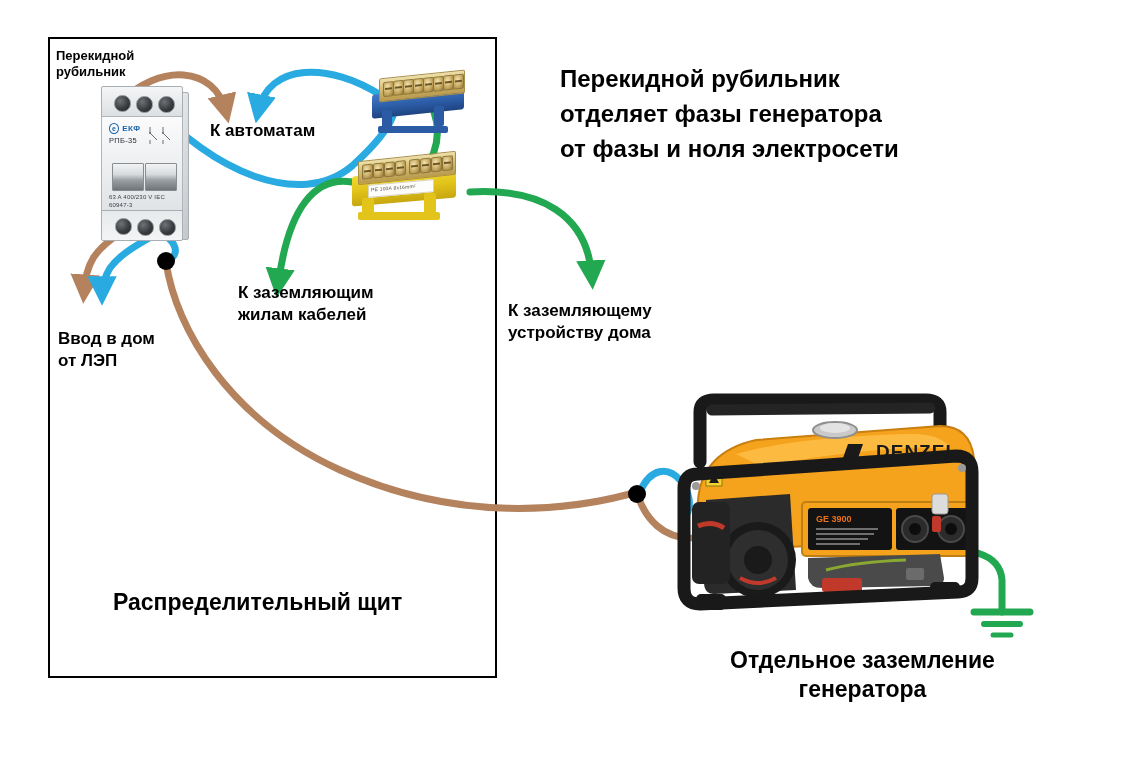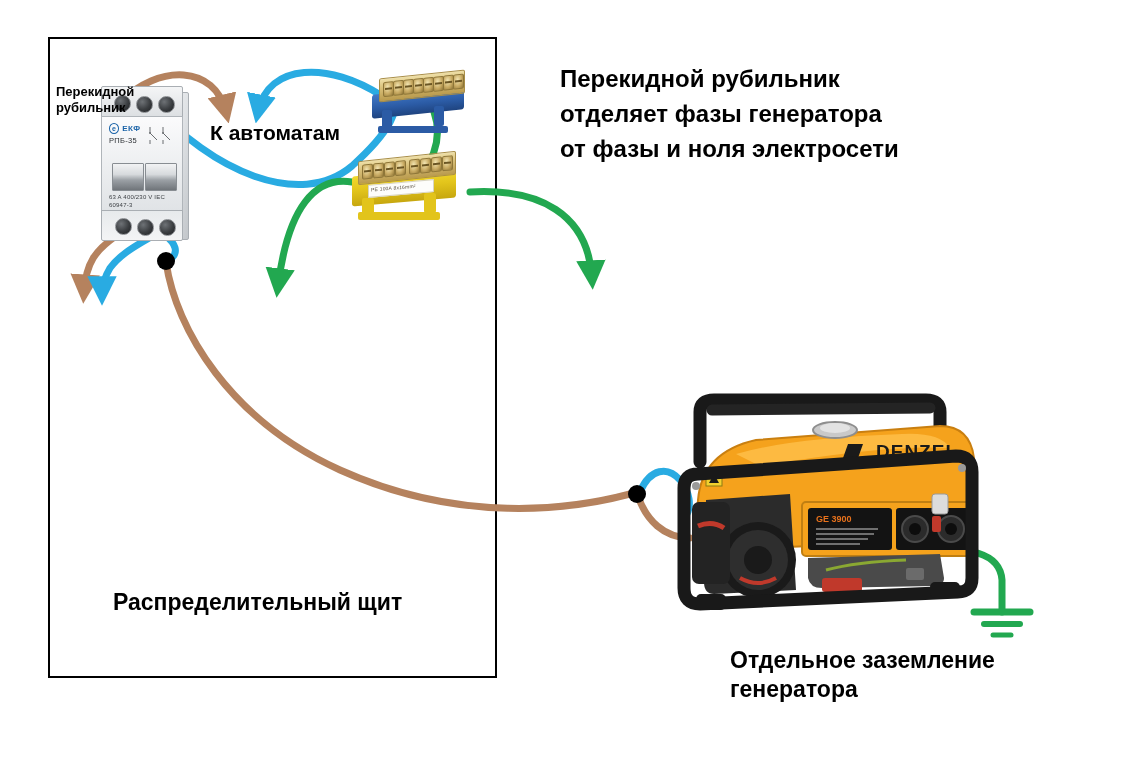--- a/index.html
+++ b/index.html
@@ -35,22 +35,22 @@
     box-sizing: border-box;
     background: transparent;
   }
   .lbl {
     position: absolute;
     color: #000000;
     font-weight: bold;
     white-space: pre-line;
     line-height: 1.28;
   }
-  .lbl-small   { font-size: 13px; line-height: 1.2; margin-top: 36px; }
-  .lbl-mid     { font-size: 21px; }
+  .lbl-small   { font-size: 13px; line-height: 1.2; }
+  .lbl-mid     { font-size: 17px; }
   .lbl-big     { font-size: 23px; }
   .lbl-head    { font-size: 24px; line-height: 1.45; }
 
   
   .ts {
     position: absolute;
     left: 95px;
     top: 86px;
     width: 100px;
     height: 153px;
@@ -411,25 +411,31 @@
       <circle cx="56" cy="104" r="4" fill="#9a9a9a"></circle>
       <circle cx="322" cy="86" r="4" fill="#9a9a9a"></circle>
     </svg>
   </div>
 
   <div class="lbl lbl-small" style="left:56px; top:48px;">Перекидной
 рубильник</div>
 
   <div class="lbl lbl-mid" style="left:210px; top:120px;">К автоматам</div>
 
-
-
+  <div class="lbl lbl-mid" style="left:58px; top:328px;">Ввод в дом
+от ЛЭП</div>
+
+  <div class="lbl lbl-mid" style="left:238px; top:282px;">К заземляющим
+жилам кабелей</div>
+
+  <div class="lbl lbl-mid" style="left:508px; top:300px;">К заземляющему
+устройству дома</div>
 
   <div class="lbl lbl-head" style="left:560px; top:62px;">Перекидной рубильник
 отделяет фазы генератора
 от фазы и ноля электросети</div>
 
   <div class="lbl lbl-big" style="left:113px; top:588px;">Распределительный щит</div>
 
-  <div class="lbl lbl-big" style="left:730px; top:646px;">Отдельное заземление
+  <div class="lbl lbl-big" style="left:730px; top:646px;text-align:center;">Отдельное заземление
 генератора</div>
 
 </div>
 
 </body></html>

